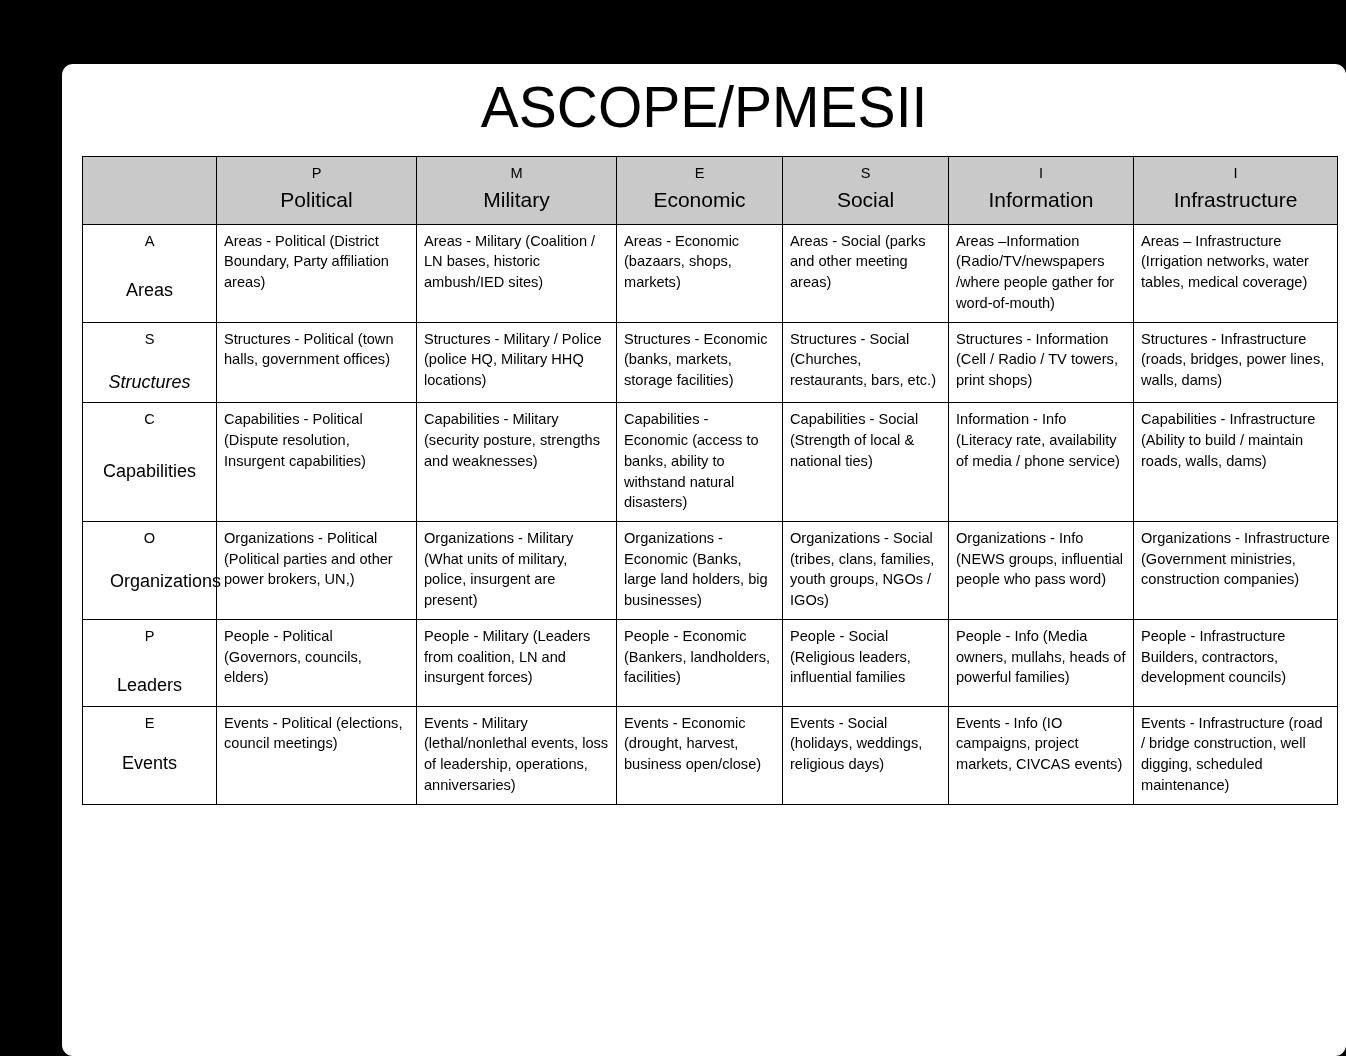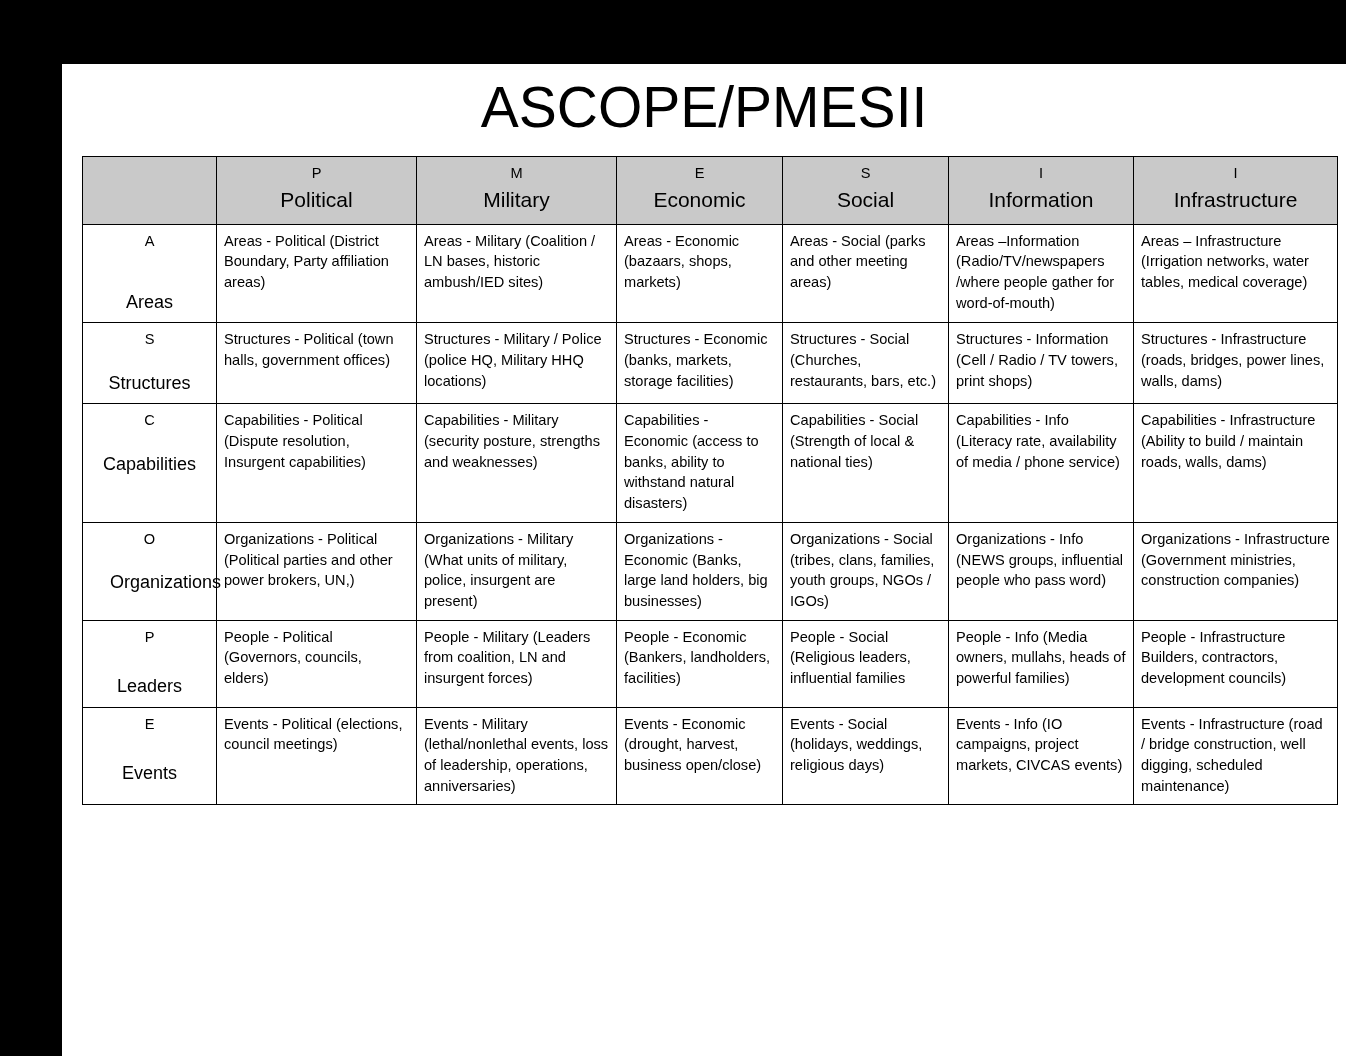--- a/index.html
+++ b/index.html
@@ -13,20 +13,21 @@
     font-family: "Liberation Sans", sans-serif;
   }
   .slide {
     position: absolute;
     left: 62px;
     top: 64px;
     width: 1284px;
     height: 992px;
     background: #ffffff;
     overflow: hidden;
+    border-radius: 11px;
   }
   .title {
     text-align: center;
     font-size: 57px;
     font-weight: normal;
     color: #000000;
     letter-spacing: 0px;
     margin: 10px 0 16px 0;
     font-family: "Liberation Sans", sans-serif;
   }
@@ -70,21 +71,21 @@
     padding-top: 8px;
   }
   td.rowhead .abbr {
     display: block;
     font-size: 14.6px;
     line-height: 1.4;
   }
   td.rowhead .full {
     display: block;
     font-size: 18px;
-    margin-top: 40px;
+    margin-top: 28px;
     line-height: 1.3;
   }
   
   col.c0 { width: 134px; }
   col.c1 { width: 200px; }
   col.c2 { width: 200px; }
   col.c3 { width: 166px; }
   col.c4 { width: 166px; }
   col.c5 { width: 185px; }
   col.c6 { width: 204px; }
@@ -146,40 +147,40 @@
         <td>Areas - Military (Coalition / LN bases, historic ambush/IED sites)</td>
         <td>Areas - Economic (bazaars, shops, markets)</td>
         <td>Areas - Social (parks and other meeting areas)</td>
         <td>Areas –Information (Radio/TV/newspapers /where people gather for word-of-mouth)</td>
         <td>Areas – Infrastructure (Irrigation networks, water tables, medical coverage)</td>
       </tr>
 
       <tr>
         <td class="rowhead">
           <span class="abbr">S</span>
-          <span class="full" style="margin-top:22px;">Structures</span>
+          <span class="full" style="margin-top:22px;font-style:italic;">Structures</span>
         </td>
         <td>Structures - Political (town halls, government offices)</td>
         <td>Structures - Military / Police (police HQ, Military HHQ locations)</td>
         <td>Structures - Economic (banks, markets, storage facilities)</td>
         <td>Structures - Social (Churches, restaurants, bars, etc.)</td>
         <td>Structures - Information (Cell / Radio / TV towers, print shops)</td>
         <td>Structures - Infrastructure (roads, bridges, power lines, walls, dams)</td>
       </tr>
 
       <tr>
         <td class="rowhead">
           <span class="abbr">C</span>
-          <span class="full" style="margin-top:22px;">Capabilities</span>
+          <span class="full" style="margin-top:30px;">Capabilities</span>
         </td>
         <td>Capabilities - Political (Dispute resolution, Insurgent capabilities)</td>
         <td>Capabilities - Military (security posture, strengths and weaknesses)</td>
         <td>Capabilities - Economic (access to banks, ability to withstand natural disasters)</td>
         <td>Capabilities - Social (Strength of local &amp; national ties)</td>
-        <td>Capabilities - Info (Literacy rate, availability of media / phone service)</td>
+        <td>Information - Info (Literacy rate, availability of media / phone service)</td>
         <td>Capabilities - Infrastructure (Ability to build / maintain roads, walls, dams)</td>
       </tr>
 
       <tr>
         <td class="rowhead">
           <span class="abbr">O</span>
           <span class="full" style="margin-top:22px;margin-left:20px;">Organizations</span>
         </td>
         <td>Organizations - Political (Political parties and other power brokers, UN,)</td>
         <td>Organizations - Military (What units of military, police, insurgent are present)</td>
@@ -198,21 +199,21 @@
         <td>People - Military (Leaders from coalition, LN and insurgent forces)</td>
         <td>People - Economic (Bankers, landholders, facilities)</td>
         <td>People - Social (Religious leaders, influential families</td>
         <td>People - Info (Media owners, mullahs, heads of powerful families)</td>
         <td>People - Infrastructure Builders, contractors, development councils)</td>
       </tr>
 
       <tr>
         <td class="rowhead">
           <span class="abbr">E</span>
-          <span class="full" style="margin-top:28px;">Events</span>
+          <span class="full" style="margin-top:19px;">Events</span>
         </td>
         <td>Events - Political (elections, council meetings)</td>
         <td>Events - Military (lethal/nonlethal events, loss of leadership, operations, anniversaries)</td>
         <td>Events - Economic (drought, harvest, business open/close)</td>
         <td>Events - Social (holidays, weddings, religious days)</td>
         <td>Events - Info (IO campaigns, project markets, CIVCAS events)</td>
         <td>Events - Infrastructure (road / bridge construction, well digging, scheduled maintenance)</td>
       </tr>
 
     </tbody>

